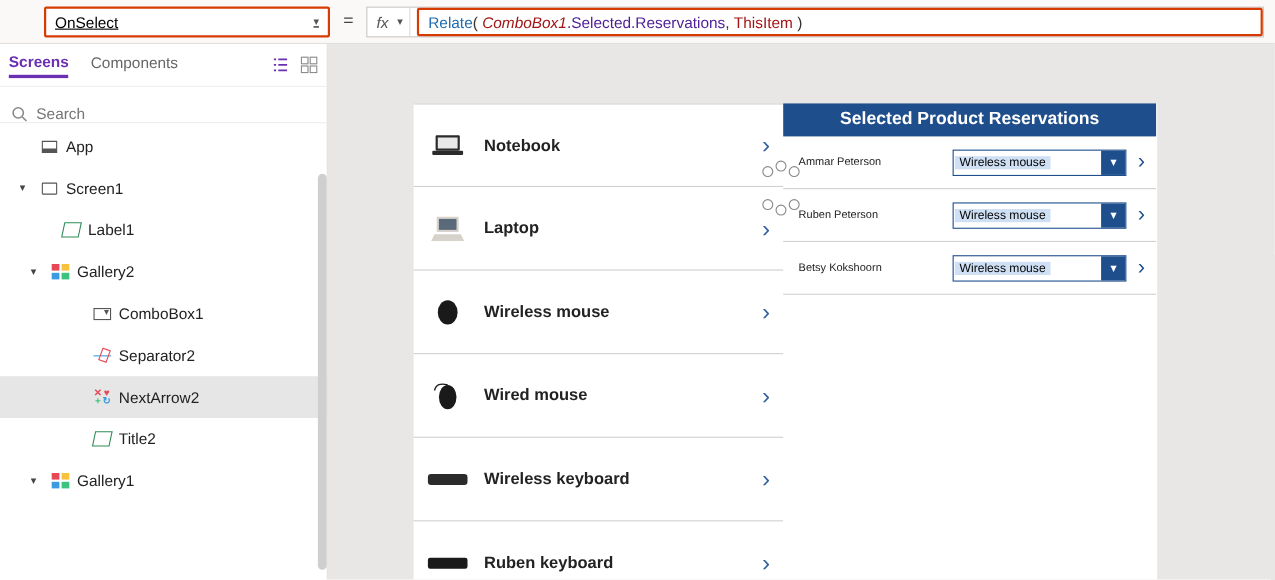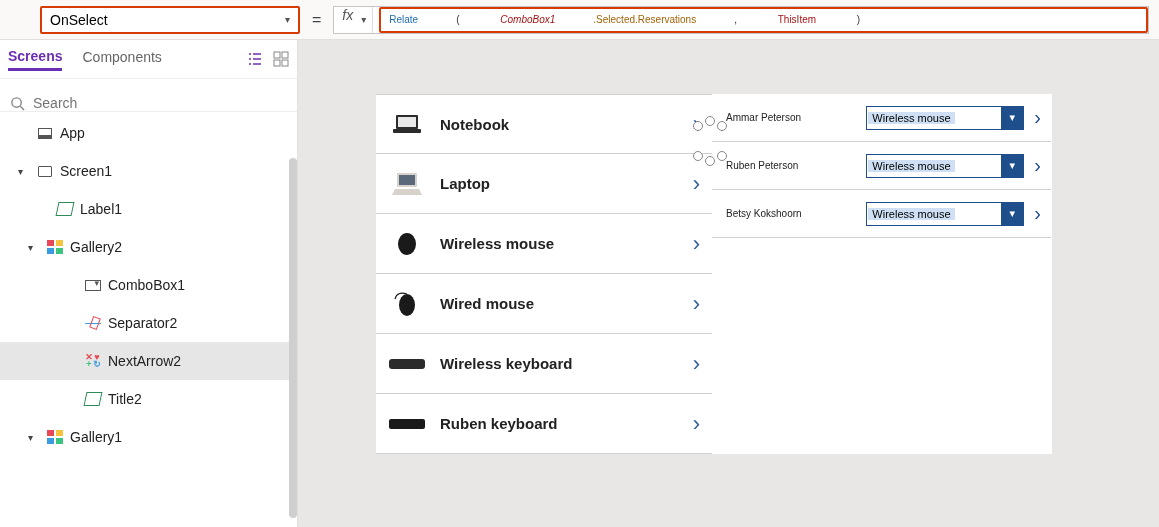--- a/index.html
+++ b/index.html
@@ -1,29 +1,29 @@
 <!DOCTYPE html>
 <html><head>
 <meta charset="utf-8">
 <style>
   * { box-sizing: border-box; margin: 0; padding: 0; font-family: "Segoe UI", Arial, sans-serif; }
   body { background: #fff; width: 1159px; height: 527px; overflow: hidden; }
 
   
   .topbar { height: 40px; background: #faf9f8; border-bottom: 1px solid #e1dfdd; display: flex; align-items: center; padding-left: 40px; gap: 12px; }
-  .prop-select { border: 2px solid #d83b01; border-radius: 2px; height: 28px; width: 260px; display: flex; align-items: center; justify-content: space-between; padding: 0 8px; background: #fff; font-size: 14px; }
+  .prop-select { border: 2px solid #d83b01; border-radius: 2px; height: 28px; width: 260px; display: flex; align-items: center; justify-content: space-between; padding: 0 8px; background: #fff; font-size: 14px; text-decoration: underline; }
   .prop-select .chev { font-size: 10px; color: #555; }
   .equals { font-size: 16px; color: #444; }
-  .fx-bar { flex: 1; height: 28px; display: flex; border: 1px solid #c8c6c4; background: #fff; margin-right: 10px; }
+  .fx-bar { flex: 1; height: 28px; display: flex; align-items: center; border: 1px solid #c8c6c4; background: #fff; margin-right: 10px; }
   .fx-label { padding: 0 8px; font-style: italic; color: #555; font-size: 14px; }
   .fx-chev { font-size: 10px; color: #555; padding-right: 6px; border-right: 1px solid #ddd; height: 100%; display: flex; align-items: center; }
-  .fx-input { flex: 1; height: 100%; border: 2px solid #d83b01; border-radius: 2px; padding: 0 8px; display: flex; align-items: center; font-family: Consolas, monospace; font-size: 10px; margin-left: 6px; white-space: pre; gap: 38px; }
+  .fx-input { flex: 1; height: 100%; border: 2px solid #d83b01; border-radius: 2px; padding: 0 8px; display: flex; align-items: center; font-family: Consolas, monospace; font-size: 14px; margin-left: 6px; white-space: pre; }
   .tk-fn { color: #1e6cb0; }
   .tk-obj { color: #a31515; font-style: italic; }
-  .tk-prop { color: #a16207; }
+  .tk-prop { color: #4c1d95; }
   .tk-this { color: #a31515; }
   .tk-p { color: #333; }
 
   
   .main { display: flex; height: calc(100% - 40px); }
   .leftpanel { width: 298px; border-right: 1px solid #e1dfdd; display: flex; flex-direction: column; background: #fff; position: relative; }
   .canvas-area { flex: 1; background: #e9e7e5; position: relative; overflow: hidden; }
 
   
   .tabs { display: flex; align-items: center; height: 38px; padding: 0 8px; gap: 20px; }
@@ -67,21 +67,21 @@
   .ic-next span:nth-child(4){color:#3a9be0}
   .ic-next span:nth-child(2){color:#e74856}
   .ic-title { width:16px; height:14px; position:relative; }
   .ic-title::before{content:""; position:absolute; inset:0; border:1.5px solid #2e8b57; transform: skewX(-12deg);}
 
   
   .device { position: absolute; left: 78px; top: 54px; width: 676px; background: #fff; display: flex; }
   .leftgallery { width: 336px; border-right: 0; }
   .rightgallery { width: 339px; }
   .rg-header { background: #1f4e8c; color: #fff; font-weight: 600; font-size: 16px; height: 30px; display:flex; align-items:center; justify-content:center; }
-  .lg-row { height: 60px; border-bottom: 1px solid #d0d0d0; display:flex; align-items:center; padding: 0 12px; gap: 14px; }
+  .lg-row { height: 76px; border-bottom: 1px solid #d0d0d0; display:flex; align-items:center; padding: 0 12px; gap: 14px; }
   .lg-row:first-child { border-top: 1px solid #d0d0d0; }
   .thumb { width: 38px; height: 30px; display:flex; align-items:center; justify-content:center; }
   .lg-label { flex:1; font-size: 15px; font-weight: 600; color: #222; }
   .row-chev { color: #3261a0; font-size: 22px; font-weight: 300; }
 
   .rg-row { height: 48px; border-bottom: 1px solid #d0d0d0; display:flex; align-items:center; padding: 0 10px 0 14px; gap: 10px; position: relative; }
   .rg-name { flex:1; font-size: 10px; color:#222; }
   .combo { height: 24px; width: 158px; border: 1px solid #1f4e8c; display:flex; align-items:center; font-size: 11px; position:relative; background:#fff; }
   .combo .sel { padding: 0 4px; background:#cfe0f5; margin-left:1px; }
   .combo .dd { margin-left:auto; width: 22px; height: 100%; background:#1f4e8c; color:#fff; display:flex; align-items:center; justify-content:center; font-size: 11px; }
@@ -269,20 +269,21 @@
             <svg width="38" height="14" viewBox="0 0 38 14">
                 <rect x="1" y="2" width="36" height="10" rx="2" fill="#1a1a1a"></rect>
               </svg>
           </span>
           <span class="lg-label">Ruben keyboard</span>
           <span class="row-chev">›</span>
         </div>
       </div>
 
       <div class="rightgallery">
+        <div class="rg-header">Selected Product Reservations</div>
 
         <div class="rg-row" style="position:relative;">
           <span class="rg-name">Ammar Peterson</span>
           <div class="combo">
             <span class="sel">Wireless mouse</span>
             <span class="dd">▾</span>
           </div>
           <span class="rg-next">›</span>
 
           <div class="sel-handles">

